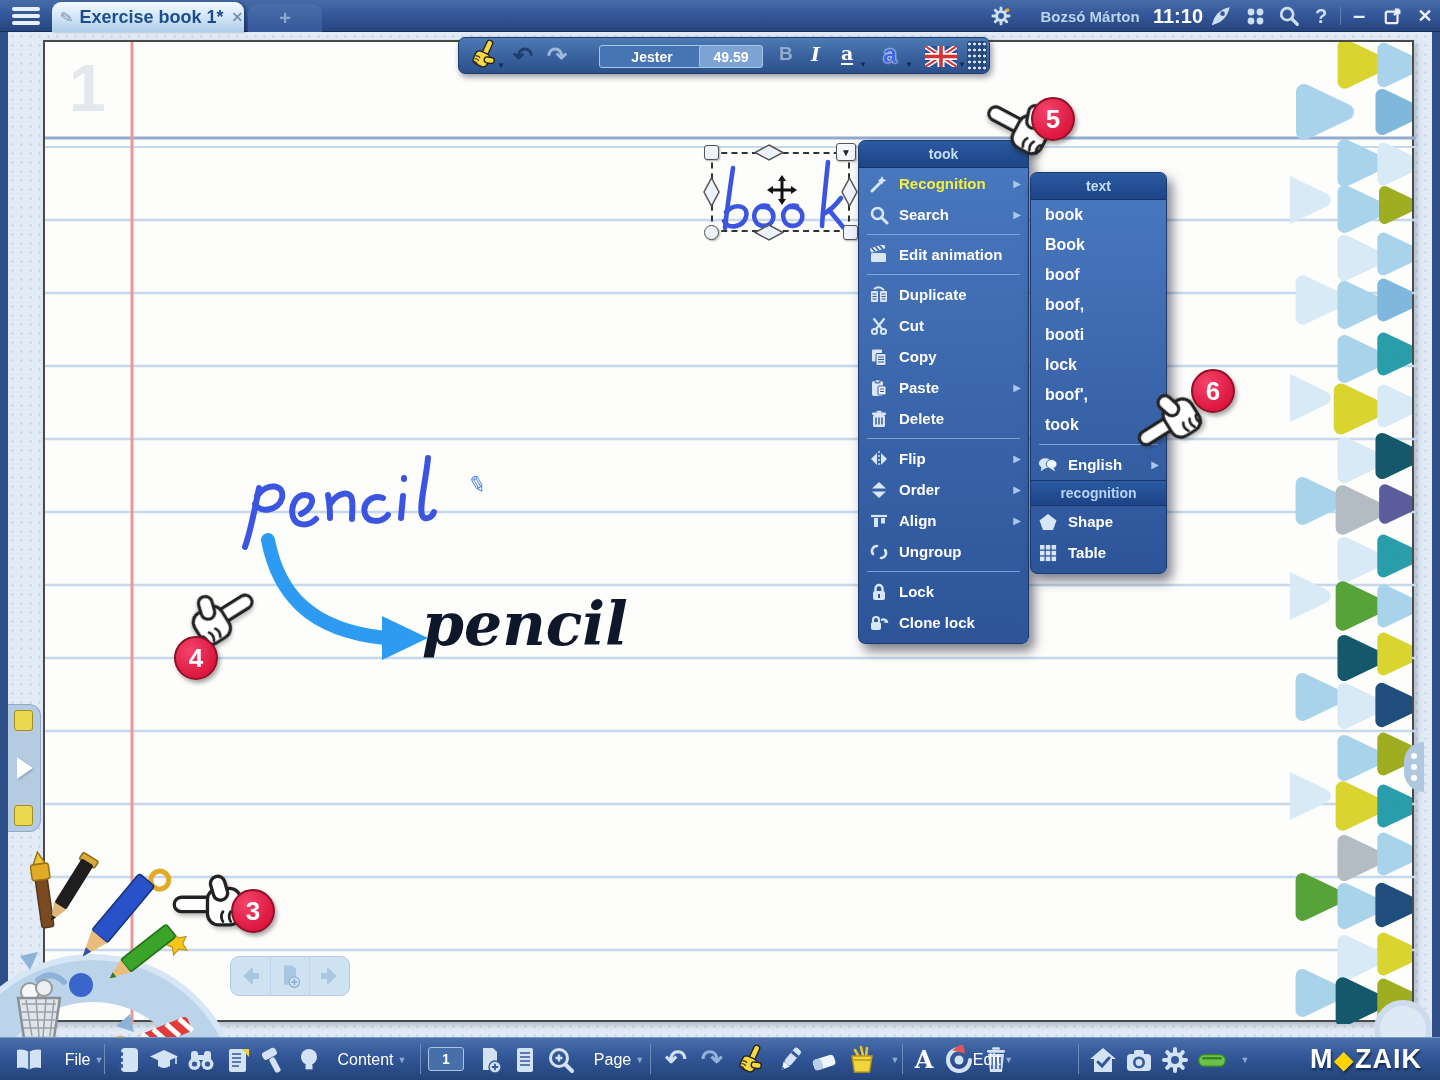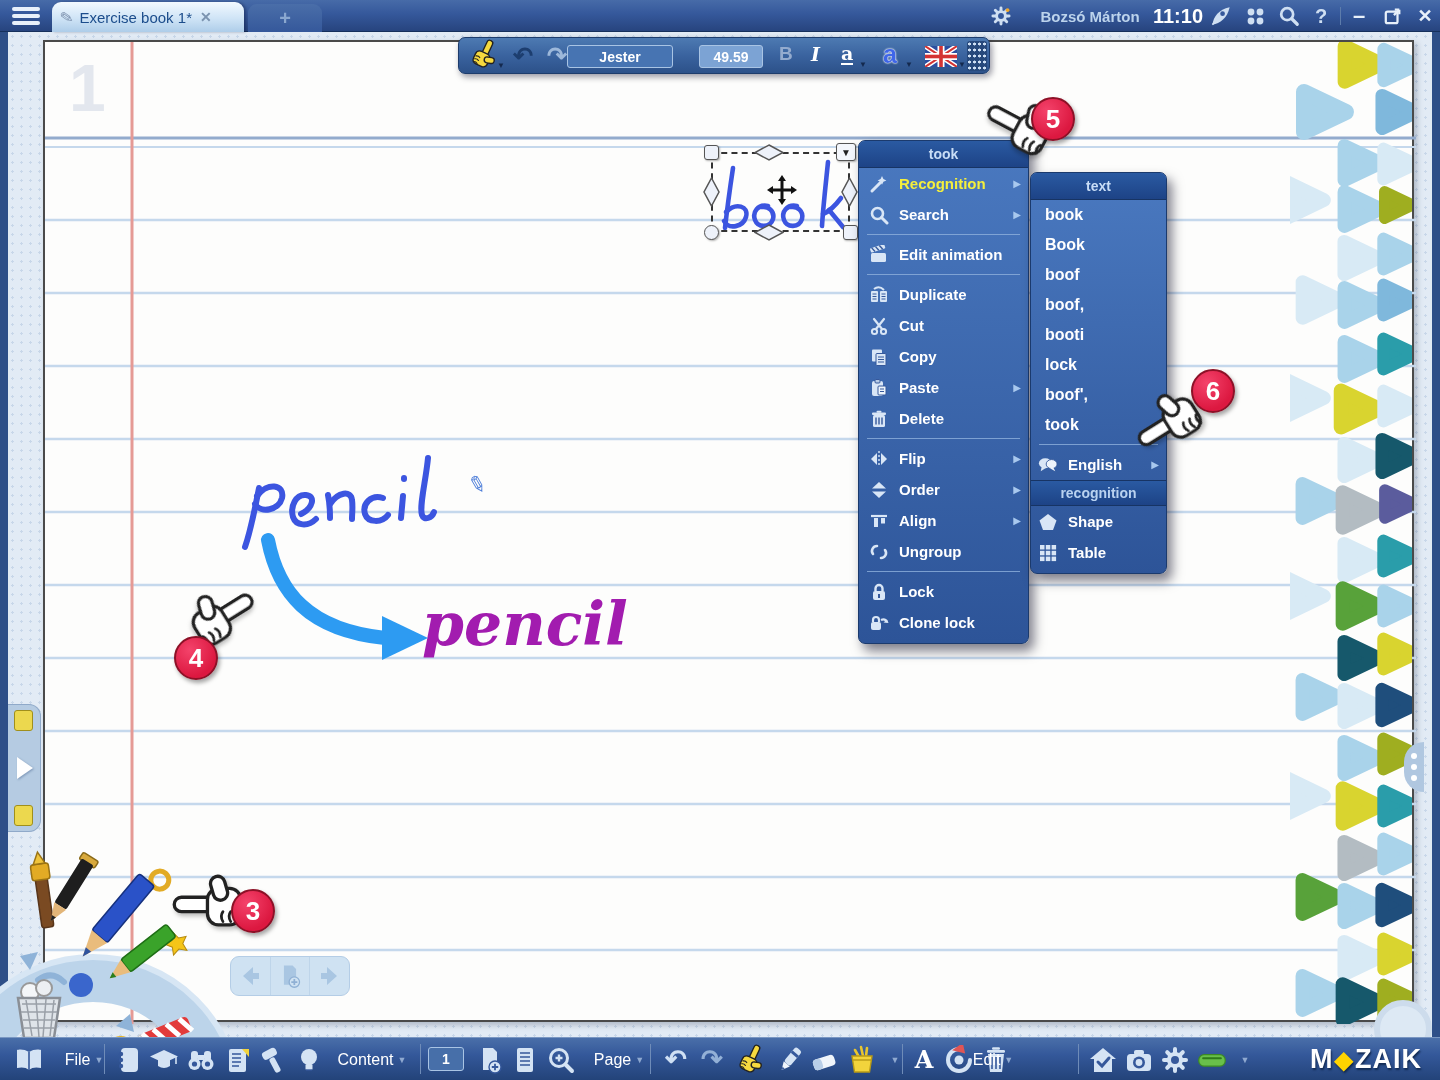--- a/index.html
+++ b/index.html
@@ -9,21 +9,21 @@
   
   .topbar{position:absolute;left:0;top:0;width:1440px;height:32px;
     background:linear-gradient(180deg,#476ba8 0%,#35589b 45%,#27447e 100%);
     border-bottom:1px solid #16305c;z-index:20}
   .hamburger{position:absolute;left:8px;top:4px;width:36px;height:24px;display:flex;flex-direction:column;justify-content:space-between;padding:3px 4px;cursor:pointer}
   .hamburger i{display:block;height:4px;border-radius:2px;background:#e8f0fa}
   .tab{position:absolute;left:52px;top:2px;width:192px;height:30px;border-radius:9px 9px 0 0;
     background:linear-gradient(180deg,#f2f9ff 0%,#cfe4f6 55%,#aecde9 100%);
     display:flex;align-items:center;gap:6px;padding:0 8px;box-shadow:2px 0 3px rgba(0,0,30,.3)}
   .tab .ticon{color:#7d91ad;font-size:16px;transform:rotate(-10deg)}
-  .tab .tlabel{color:#1c4d8c;font-weight:normal;font-size:15px;white-space:nowrap}
+  .tab .tlabel{color:#1c4d8c;font-weight:bold;font-size:18px;white-space:nowrap}
   .tab .tclose{color:#7b93af;font-weight:bold;font-size:14px;margin-left:2px}
   .plustab{position:absolute;left:248px;top:4px;width:74px;height:28px;border-radius:9px 9px 0 0;
     background:linear-gradient(180deg,#4a6ea9,#35589b);display:flex;align-items:center;justify-content:center;
     color:#8aa7cf;font-size:20px;font-weight:bold}
   .tbr{position:absolute;top:0;height:32px;display:flex;align-items:center;justify-content:center;color:#cfdff2}
   .tb-gear{left:986px;width:30px;font-size:20px}
   .tb-user{left:1030px;width:120px;color:#bcd3ec;font-weight:bold;font-size:15px}
   .tb-time{left:1148px;width:60px;color:#fff;font-weight:bold;font-size:20px}
   .tb-ic{width:30px}
   .tb-sep{position:absolute;top:7px;width:1px;height:18px;background:#5d7cab}
@@ -33,21 +33,21 @@
   .desk{position:absolute;left:0;top:32px;width:1440px;height:1005px;
     background-color:#e2ebf5;
     background-image:radial-gradient(#c8d7e9 1.3px,rgba(0,0,0,0) 1.4px);
     background-size:9px 9px;
     border-left:8px solid #2e4f88;border-right:8px solid #2e4f88}
   .page{position:absolute;left:35px;top:8px;width:1371px;height:982px;background:#fdfdfc;
     border:2px solid #4a4a4a;box-shadow:3px 3px 6px rgba(20,30,60,.25)}
   .pagenum{position:absolute;left:24px;top:8px;font-size:66px;font-weight:bold;color:#e3e7ee}
   .hw{position:absolute}
   .recognized{position:absolute;left:377px;top:547px;font-family:"DejaVu Serif",serif;
-    font-style:italic;font-weight:bold;font-size:60px;color:#a21caf}
+    font-style:italic;font-weight:bold;font-size:60px;color:#0f172a}
   .pencil-glyph{position:absolute;left:423px;top:430px;font-size:22px;color:#4f7fd9;transform:rotate(15deg)}
 
   
   .selrect{position:absolute;left:666px;top:110px;width:139px;height:80px;border:2px dashed #333}
   .handle{position:absolute;width:15px;height:15px;background:#eef2fa;border:1.5px solid #555;border-radius:3px;box-shadow:1px 1px 2px rgba(0,0,0,.3)}
   .handle.circ{border-radius:50%}
   .hdiam{position:absolute}
   .seldrop{position:absolute;width:20px;height:18px;background:#f4f7fc;border:1.5px solid #555;border-radius:3px;
     display:flex;align-items:center;justify-content:center;font-size:10px;color:#222;box-shadow:1px 1px 2px rgba(0,0,0,.3)}
 
@@ -433,21 +433,21 @@
 <div style="position:absolute;left:0;top:32px;width:1440px;height:0">
   <div class="ftool">
     <div style="left:8px;top:3px;width:36px;height:30px">
       <svg width="34" height="28" viewBox="0 0 74 56" style="color:#f6d93f;transform:rotate(115deg)">
           <use href="#hand-sym"></use>
         </svg>
       <span class="caret" style="position:absolute;left:30px;top:20px">▼</span>
     </div>
     <div style="left:54px;top:4px;font-size:24px;font-weight:bold;color:#1d3e6f">↶</div>
     <div style="left:88px;top:4px;font-size:24px;font-weight:bold;color:#9db8da">↷</div>
-    <div class="fbox" style="left:108px;top:7px;width:106px;background:#4774b2">Jester</div>
+    <div class="fbox" style="left:140px;top:7px;width:106px;background:#4774b2">Jester</div>
     <div class="fbox" style="left:240px;top:7px;width:64px;background:#7ca3d4">49.59</div>
     <div class="fB" style="left:320px;top:5px">B</div>
     <div class="fI" style="left:352px;top:5px">I</div>
     <div class="fa-u" style="left:382px;top:5px">a</div>
     <span class="caret" style="left:400px;top:22px">▼</span>
     <div class="fa-c" style="left:424px;top:2px">a</div>
     <span class="caret" style="left:446px;top:22px">▼</span>
     <svg style="left:466px;top:8px" width="32" height="21" viewBox="0 0 32 21">
       <rect width="32" height="21" rx="3" fill="#2b4ea0"></rect>
       <path d="M0 0 L32 21 M32 0 L0 21" stroke="#fff" stroke-width="5"></path>

